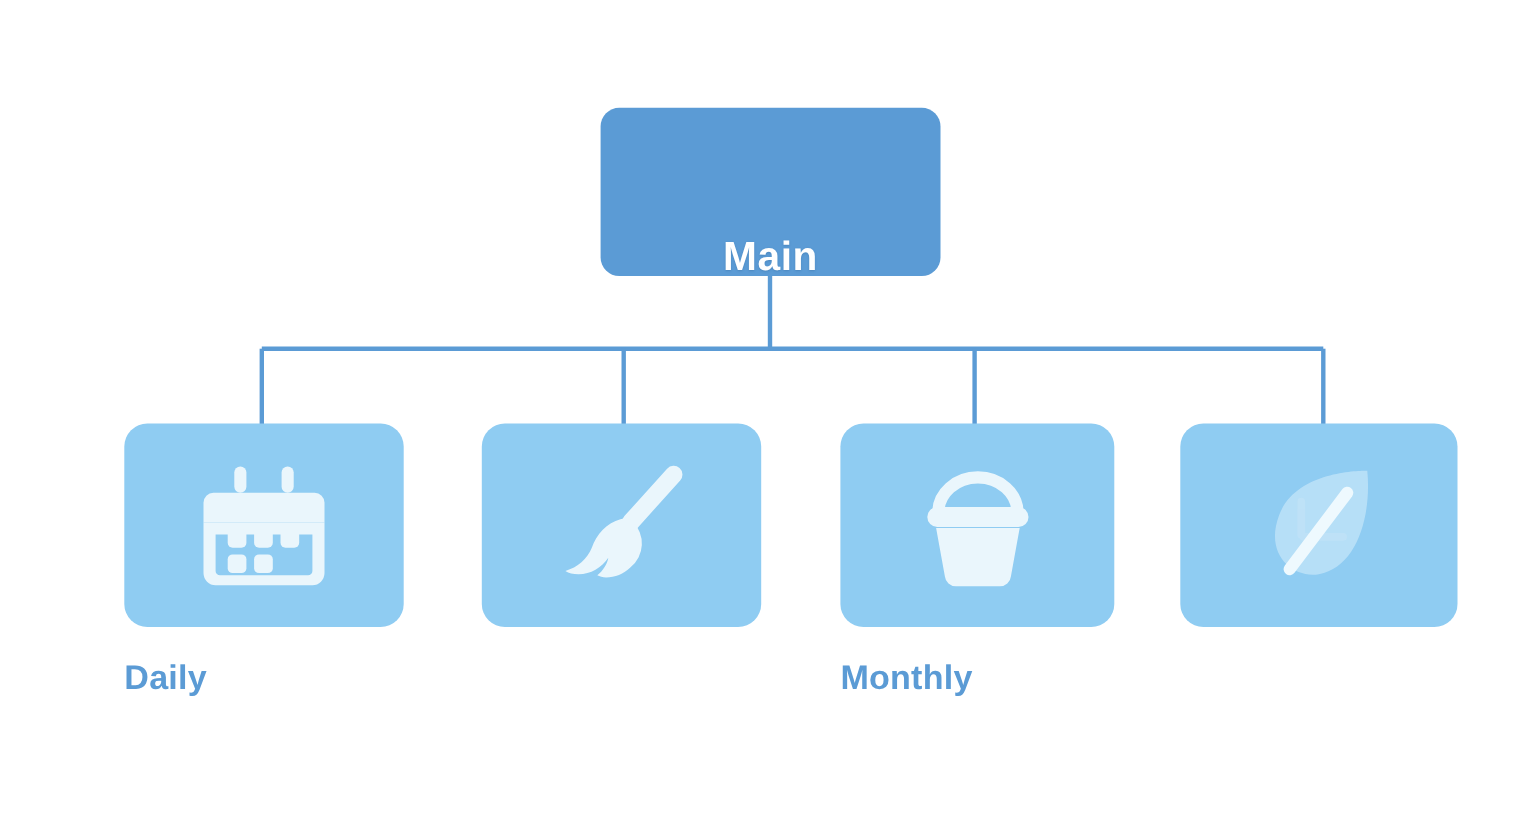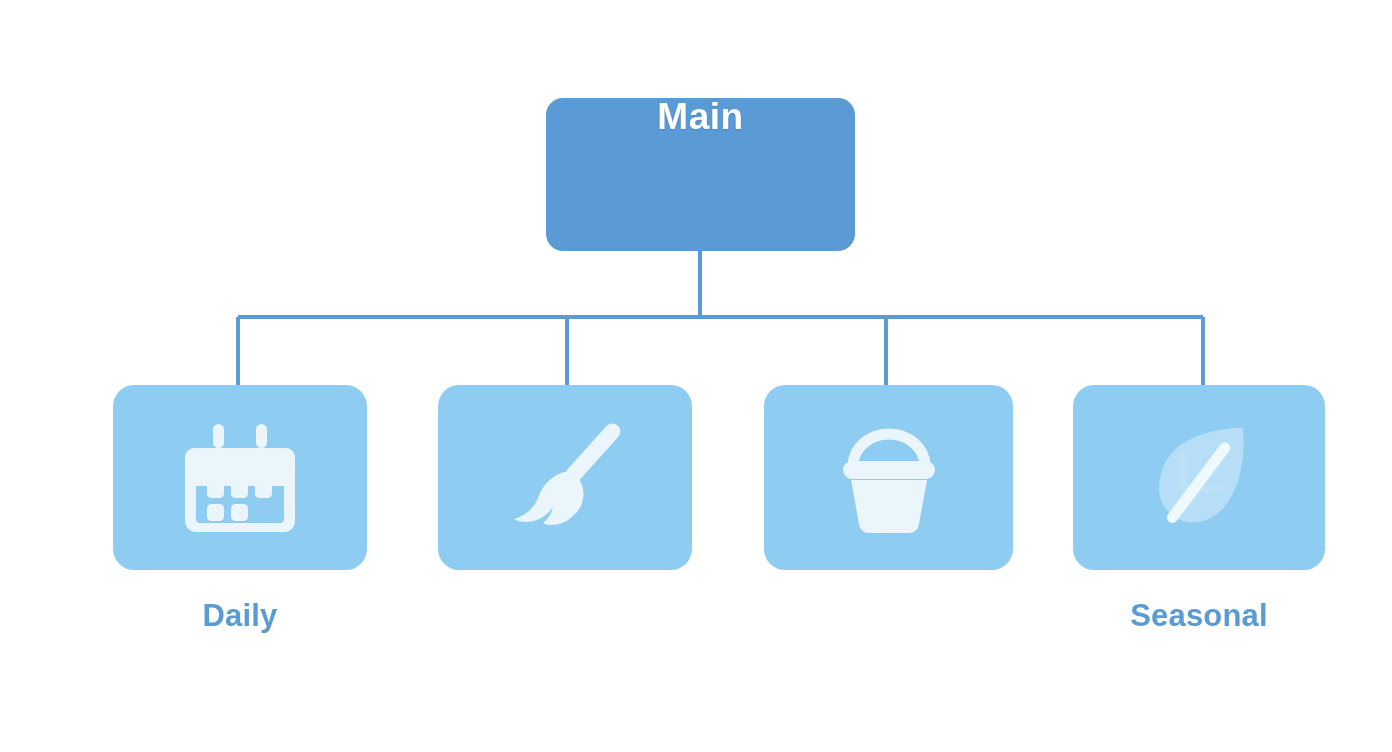--- a/index.html
+++ b/index.html
@@ -34,21 +34,21 @@
   
   .root-node {
     position: absolute;
     left: 546px;
     top: 98px;
     width: 309px;
     height: 153px;
     border-radius: 17px;
     background: #5b9bd5;
     display: flex;
-    align-items: flex-start;
+    align-items: flex-end;
     justify-content: center;
     box-sizing: border-box;
   }
   .root-label {
     color: #ffffff;
     font-size: 37px;
     font-weight: bold;
     letter-spacing: 0.5px;
     text-shadow: 0 1px 2px rgba(40, 90, 140, 0.30);
     line-height: 1;
@@ -77,21 +77,20 @@
     height: 120px;
     display: block;
   }
 
   
   .child-label {
     position: absolute;
     top: 594px;
     height: 44px;
     line-height: 44px;
-    text-align: center;
     color: #5b9bd5;
     font-size: 31px;
     font-weight: bold;
     letter-spacing: 0.2px;
     white-space: nowrap;
   }
   .child-label.c0 { left: 113px; width: 254px; }
   .child-label.c1 { left: 438px; width: 254px; }
   .child-label.c2 { left: 764px; width: 249px; }
   .child-label.c3 { left: 1073px; width: 252px; }
@@ -187,15 +186,15 @@
       <g stroke="#bfe2f7" stroke-width="7" stroke-linecap="round" fill="none" opacity="0.95">
         <path d="M44,38 L44,68"></path>
         <path d="M46,70 L82,70"></path>
       </g>
 
       <rect x="54" y="16" width="11" height="98" rx="5.5" transform="rotate(37 60 65)" fill="#eef9fe"></rect>
     </svg>
   </div>
 
   <div class="child-label c0">Daily</div>
-  <div class="child-label c3">Seasonal</div>
+  <div class="child-label c2">Monthly</div>
 
 </div>
 
 </body></html>

